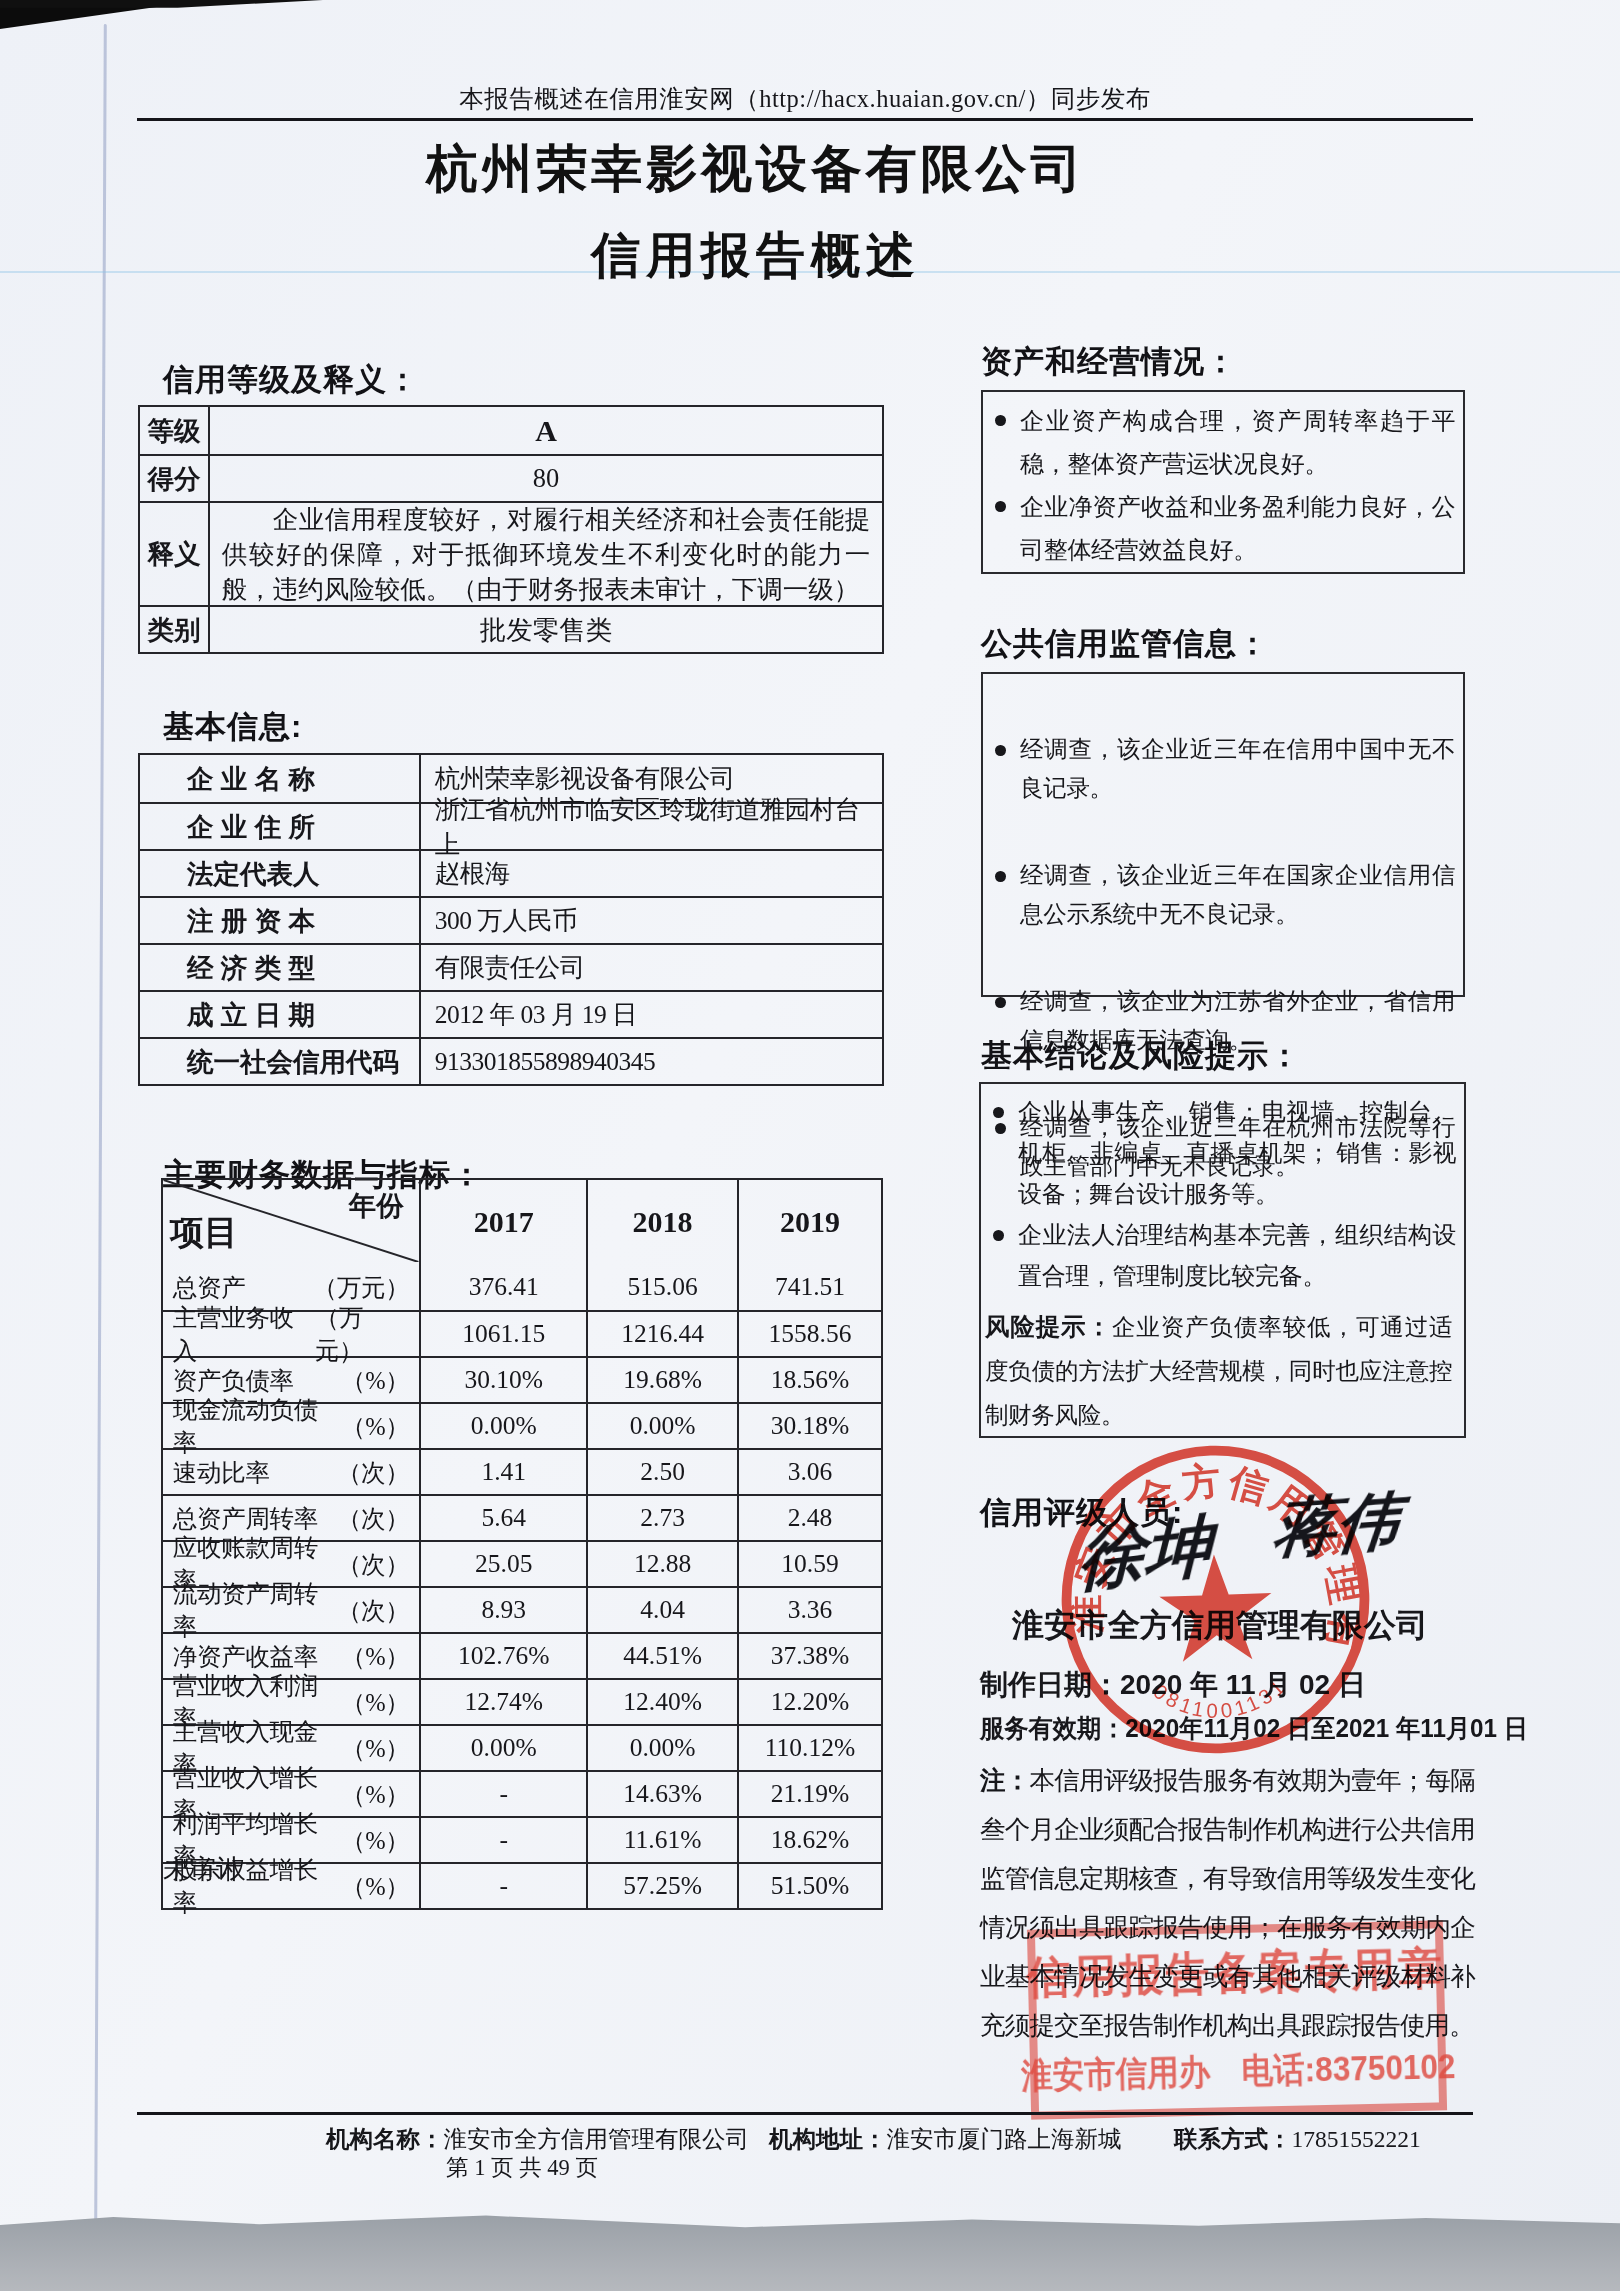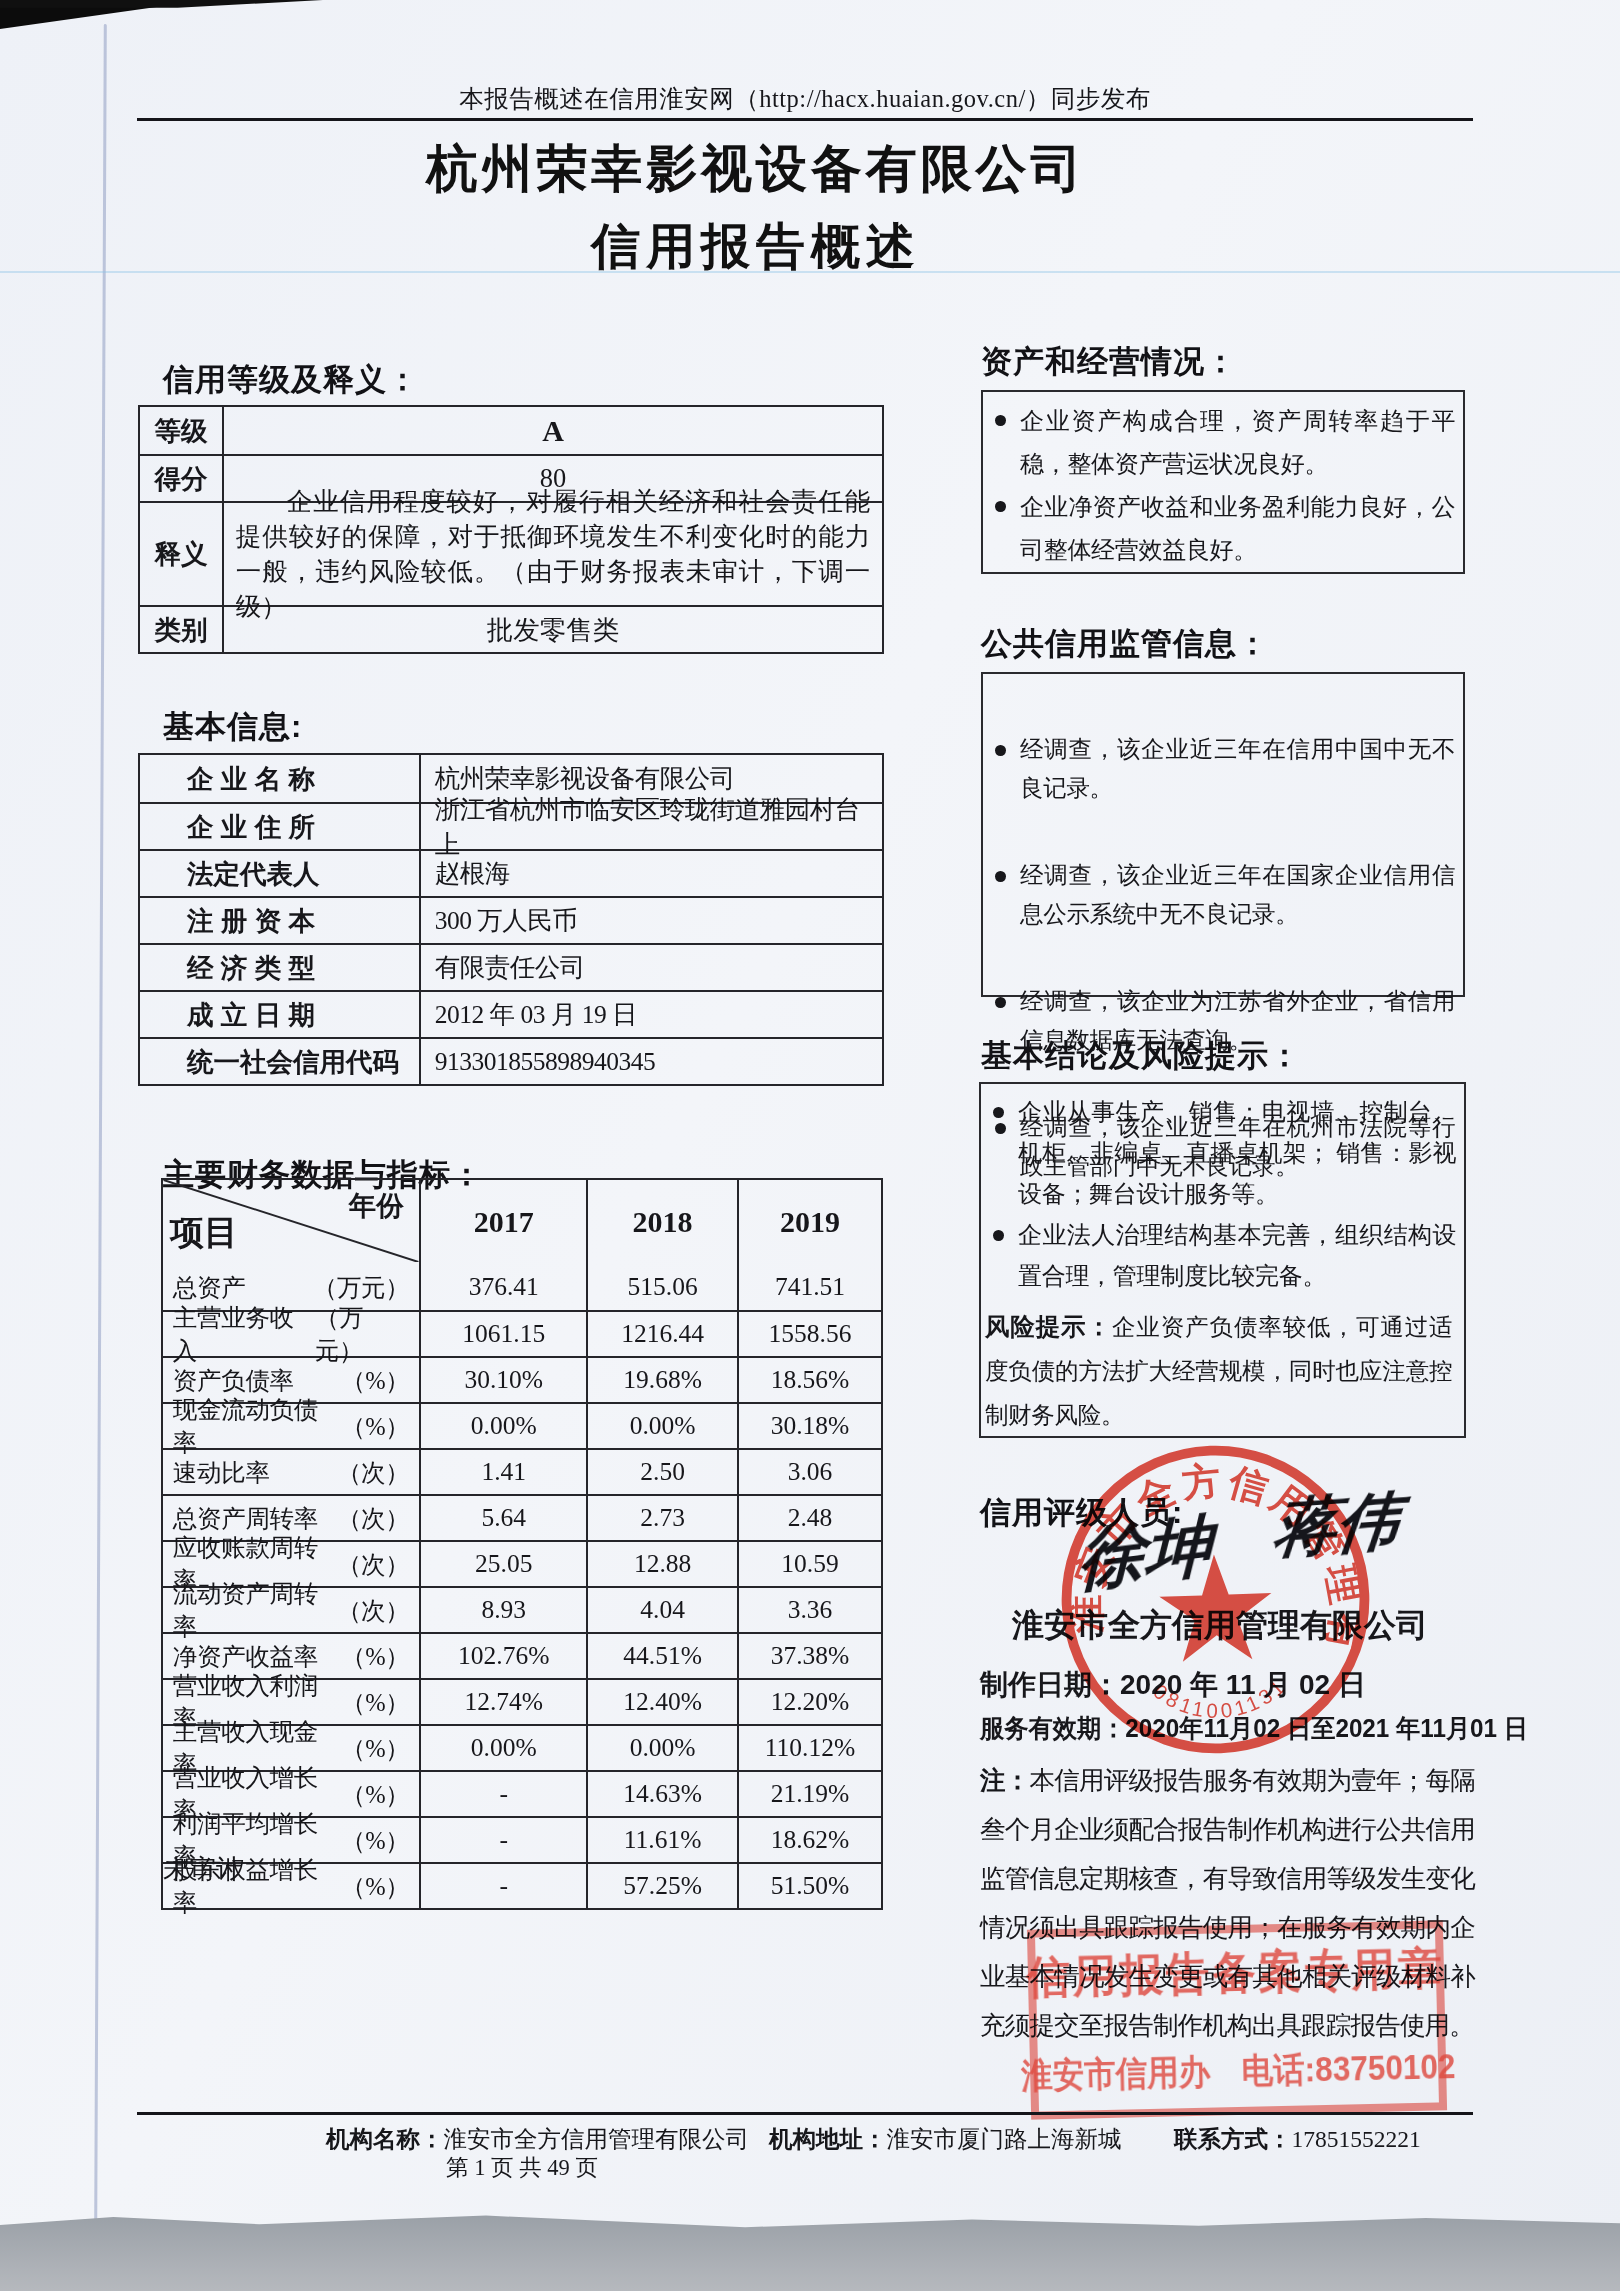--- a/index.html
+++ b/index.html
@@ -17,33 +17,33 @@
   .bottom-gray{position:absolute;left:0;bottom:0;width:100%;height:78px;
               background:linear-gradient(#9aa0a7,#b6b9be);
               clip-path:polygon(0 14%,7% 4%,16% 13%,30% 2%,46% 17%,60% 7%,74% 15%,88% 5%,100% 12%,100% 100%,0 100%);}
   
   .top-note{position:absolute;left:137px;top:82px;width:1336px;text-align:center;
             font-size:24.5px;letter-spacing:0.5px;}
   .top-rule{position:absolute;left:137px;top:118px;width:1336px;height:2.9px;background:#15151a;}
   .title-wrap{position:absolute;left:137px;top:135px;width:1238px;text-align:center;
             font-family:"Liberation Sans",sans-serif;font-weight:bold;color:#111;}
   .title-l1{font-size:51px;letter-spacing:3.9px;}
-  .title-l2{font-size:49px;letter-spacing:5.9px;margin-top:10px;}
+  .title-l2{font-size:49px;letter-spacing:5.9px;margin-top:19px;}
   
   .h-sec{position:absolute;font-family:"Liberation Sans",sans-serif;font-weight:bold;
          font-size:31px;letter-spacing:1px;color:#121216;white-space:nowrap;}
   
   .tbl{position:absolute;border:2.9px solid #25252a;box-sizing:border-box;}
   .t-row{display:flex;box-sizing:border-box;border-top:2px solid #25252a;}
   .t-row:first-child{border-top:none;}
   .t-cell{box-sizing:border-box;border-left:2px solid #25252a;display:flex;align-items:center;}
   .t-cell:first-child{border-left:none;}
   
   .rating-tbl{left:138px;top:405px;width:746px;}
-  .rt-label{width:82px;justify-content:center;font-family:Liberation Mono, monospace;
+  .rt-label{width:68px;justify-content:center;font-family:Liberation Mono, monospace;
             font-weight:bold;font-size:26.5px;}
   .rt-value{flex:1;justify-content:center;font-size:26.5px;}
   .rr-s{height:47px;} .rr-m{height:104px;}
   .rt-grade{font-weight:bold;font-size:30px;}
   .rt-para{display:block;font-size:25.5px;line-height:35px;text-indent:51px;
            text-align:justify;padding:5.9px 11.8px;}
   
   .basic-tbl{left:138px;top:753px;width:746px;}
   .bi-row{height:47px;}
   .bi-label{width:279px;padding-left:47px;font-family:"Liberation Sans",sans-serif;

